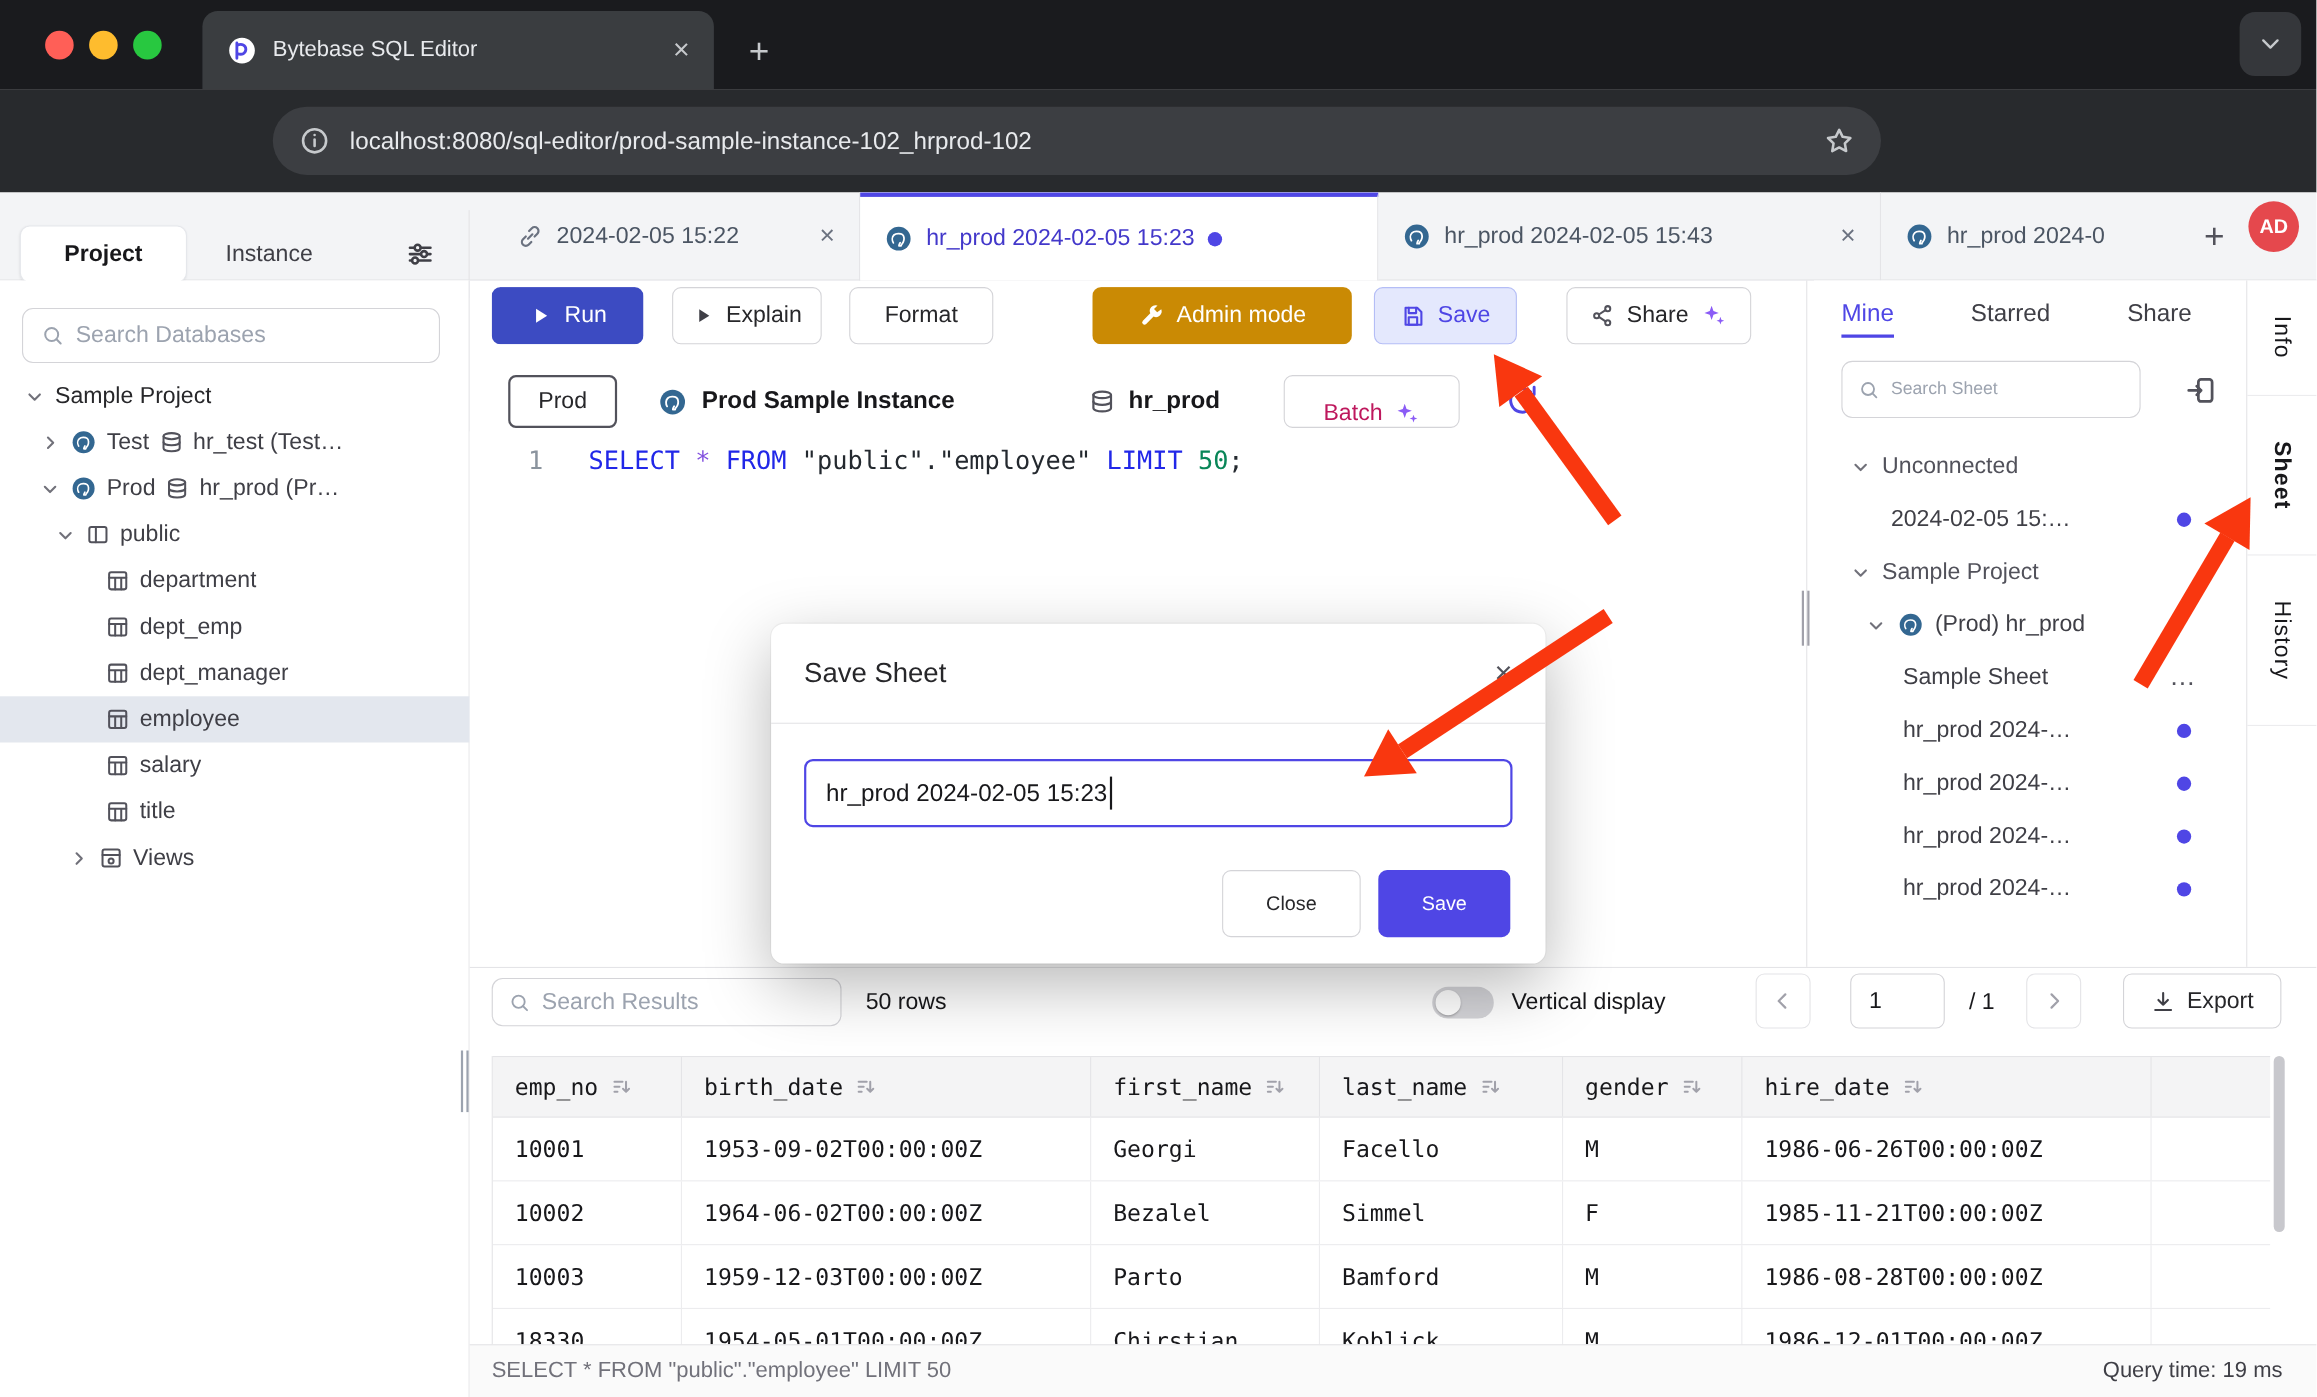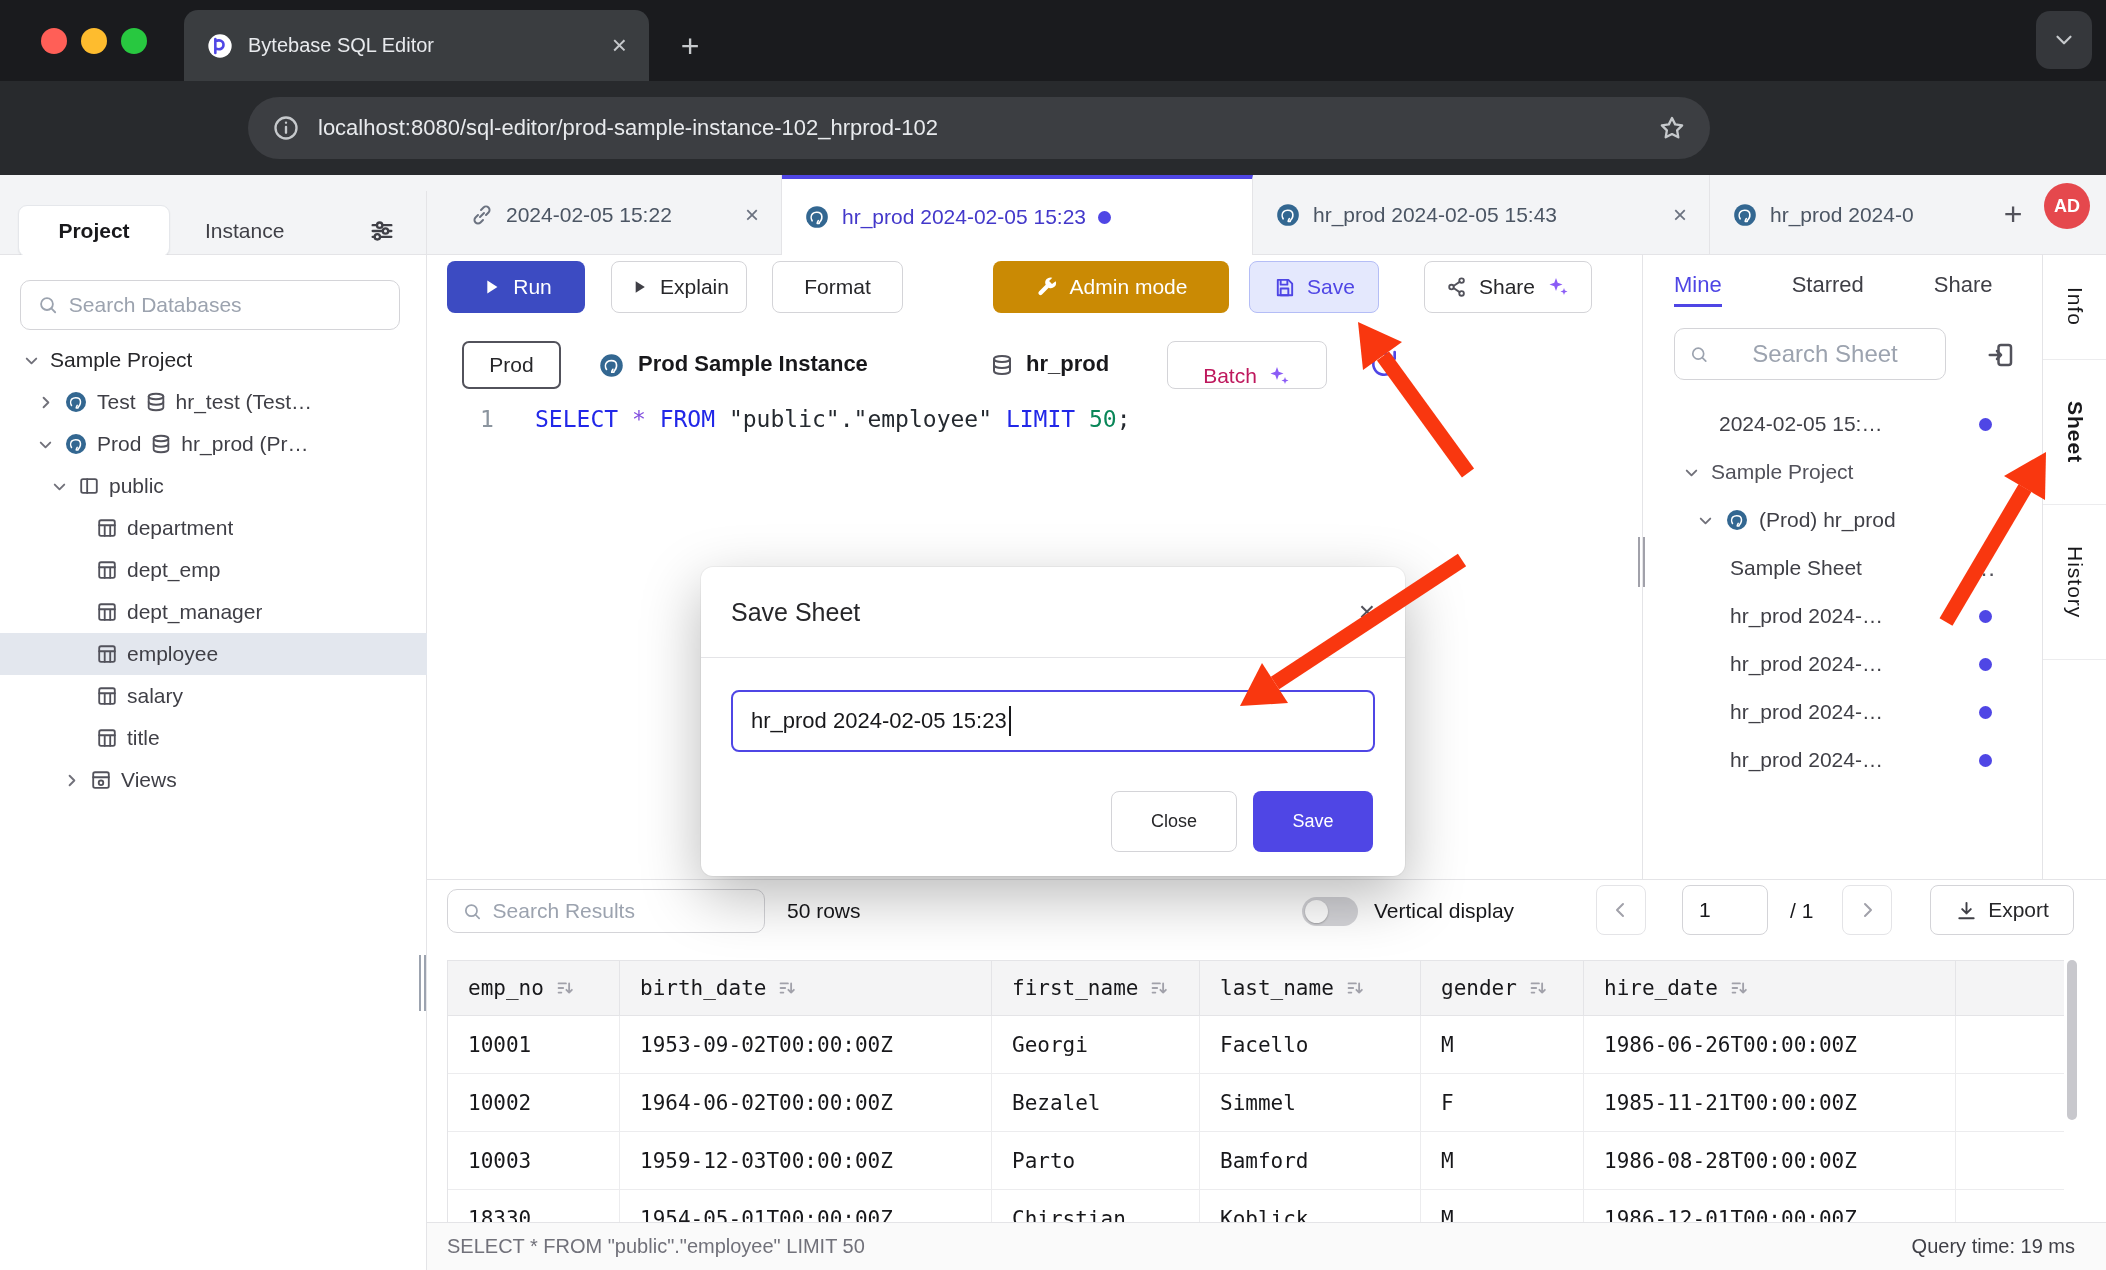--- a/index.html
+++ b/index.html
@@ -459,28 +459,34 @@
   <div id="sptabs">
     <div class="sptab active">Mine</div>
     <div class="sptab">Starred</div>
     <div class="sptab">Share</div>
   </div>
   <div class="searchbox" id="spsearch">
     <svg class="ic" width="23" height="23" viewBox="0 0 24 24">
         <circle cx="11" cy="11" r="6.5"></circle>
         <path d="M15.8 15.8L20 20"></path>
       </svg>
-    <input style="font-size: 24px; text-align: center;" placeholder="Search Sheet">
+    <input style="font-size: 16px;" placeholder="Search Sheet">
   </div>
   <svg class="ic" id="collapseic" width="30" height="30" viewBox="0 0 24 24">
       <rect x="10" y="4" width="10" height="16" rx="2"></rect>
       <path d="M3 12h9m0 0l-3.2-3.2M12 12l-3.2 3.2"></path>
     </svg>
 
   <div id="sheetlist">
+    <div class="srow" style="padding-left:33px">
+      <svg class="ic chev" width="19" height="19" viewBox="0 0 20 20">
+          <path d="M5 8l5 5 5-5"></path>
+        </svg>
+      <span class="grp">Unconnected</span>
+    </div>
     <div class="srow" style="padding-left:70px">
       <span>2024-02-05 15:…</span>
       <span class="sdot"></span>
     </div>
     <div class="srow" style="padding-left:33px">
       <svg class="ic chev" width="19" height="19" viewBox="0 0 20 20">
           <path d="M5 8l5 5 5-5"></path>
         </svg>
       <span class="grp">Sample Project</span>
     </div>

